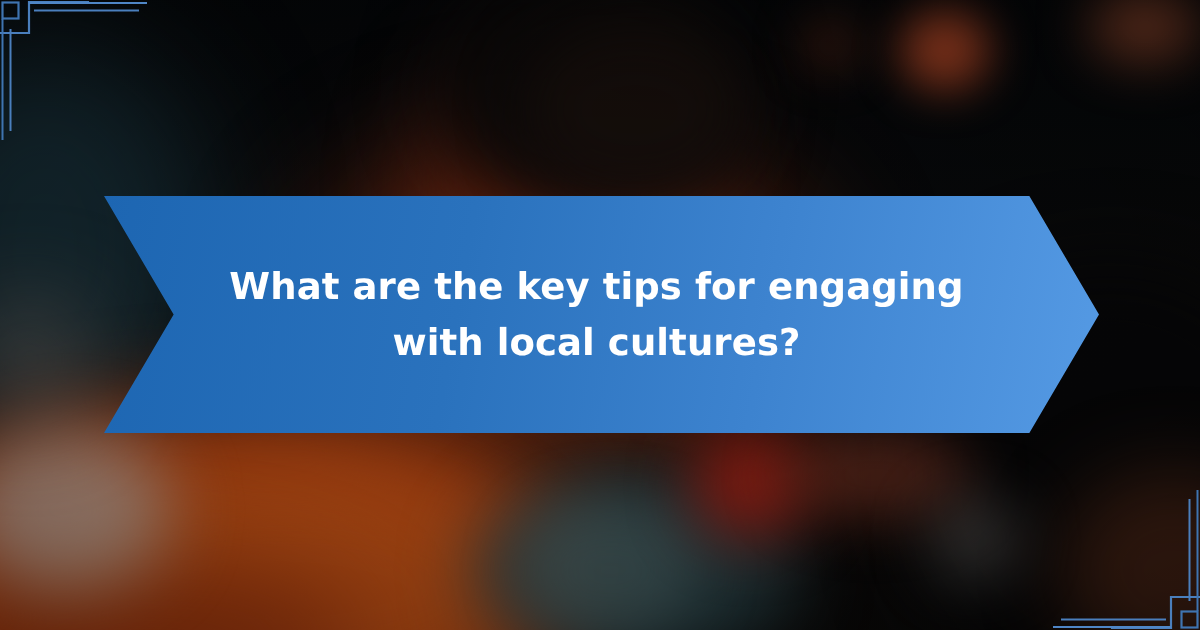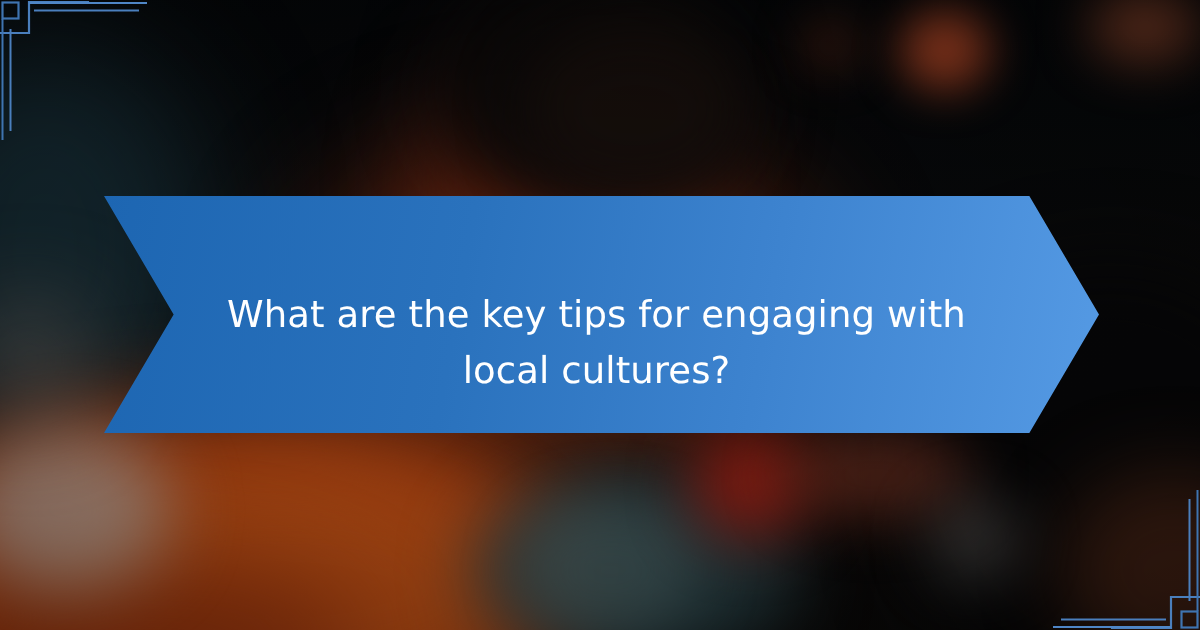--- a/index.html
+++ b/index.html
@@ -191,25 +191,24 @@
   .banner-title {
     position: absolute;
     left: 120px;
     right: 130px;
     top: 50%;
     transform: translateY(-50%);
     text-align: center;
     color: #ffffff;
     font-family: "DejaVu Sans", sans-serif;
     font-size: 37px;
-    font-weight: 400;
+    font-weight: 700;
     line-height: 1.52;
     letter-spacing: 0.1px;
     text-rendering: geometricPrecision;
-    margin-top: 28px;
   }
 </style>
 </head>
 <body>
 
 <div id="stage">
 
   <div class="bg-root">
     <div class="bg-base"></div>
     <div class="blob soft b-teal-l"></div>

